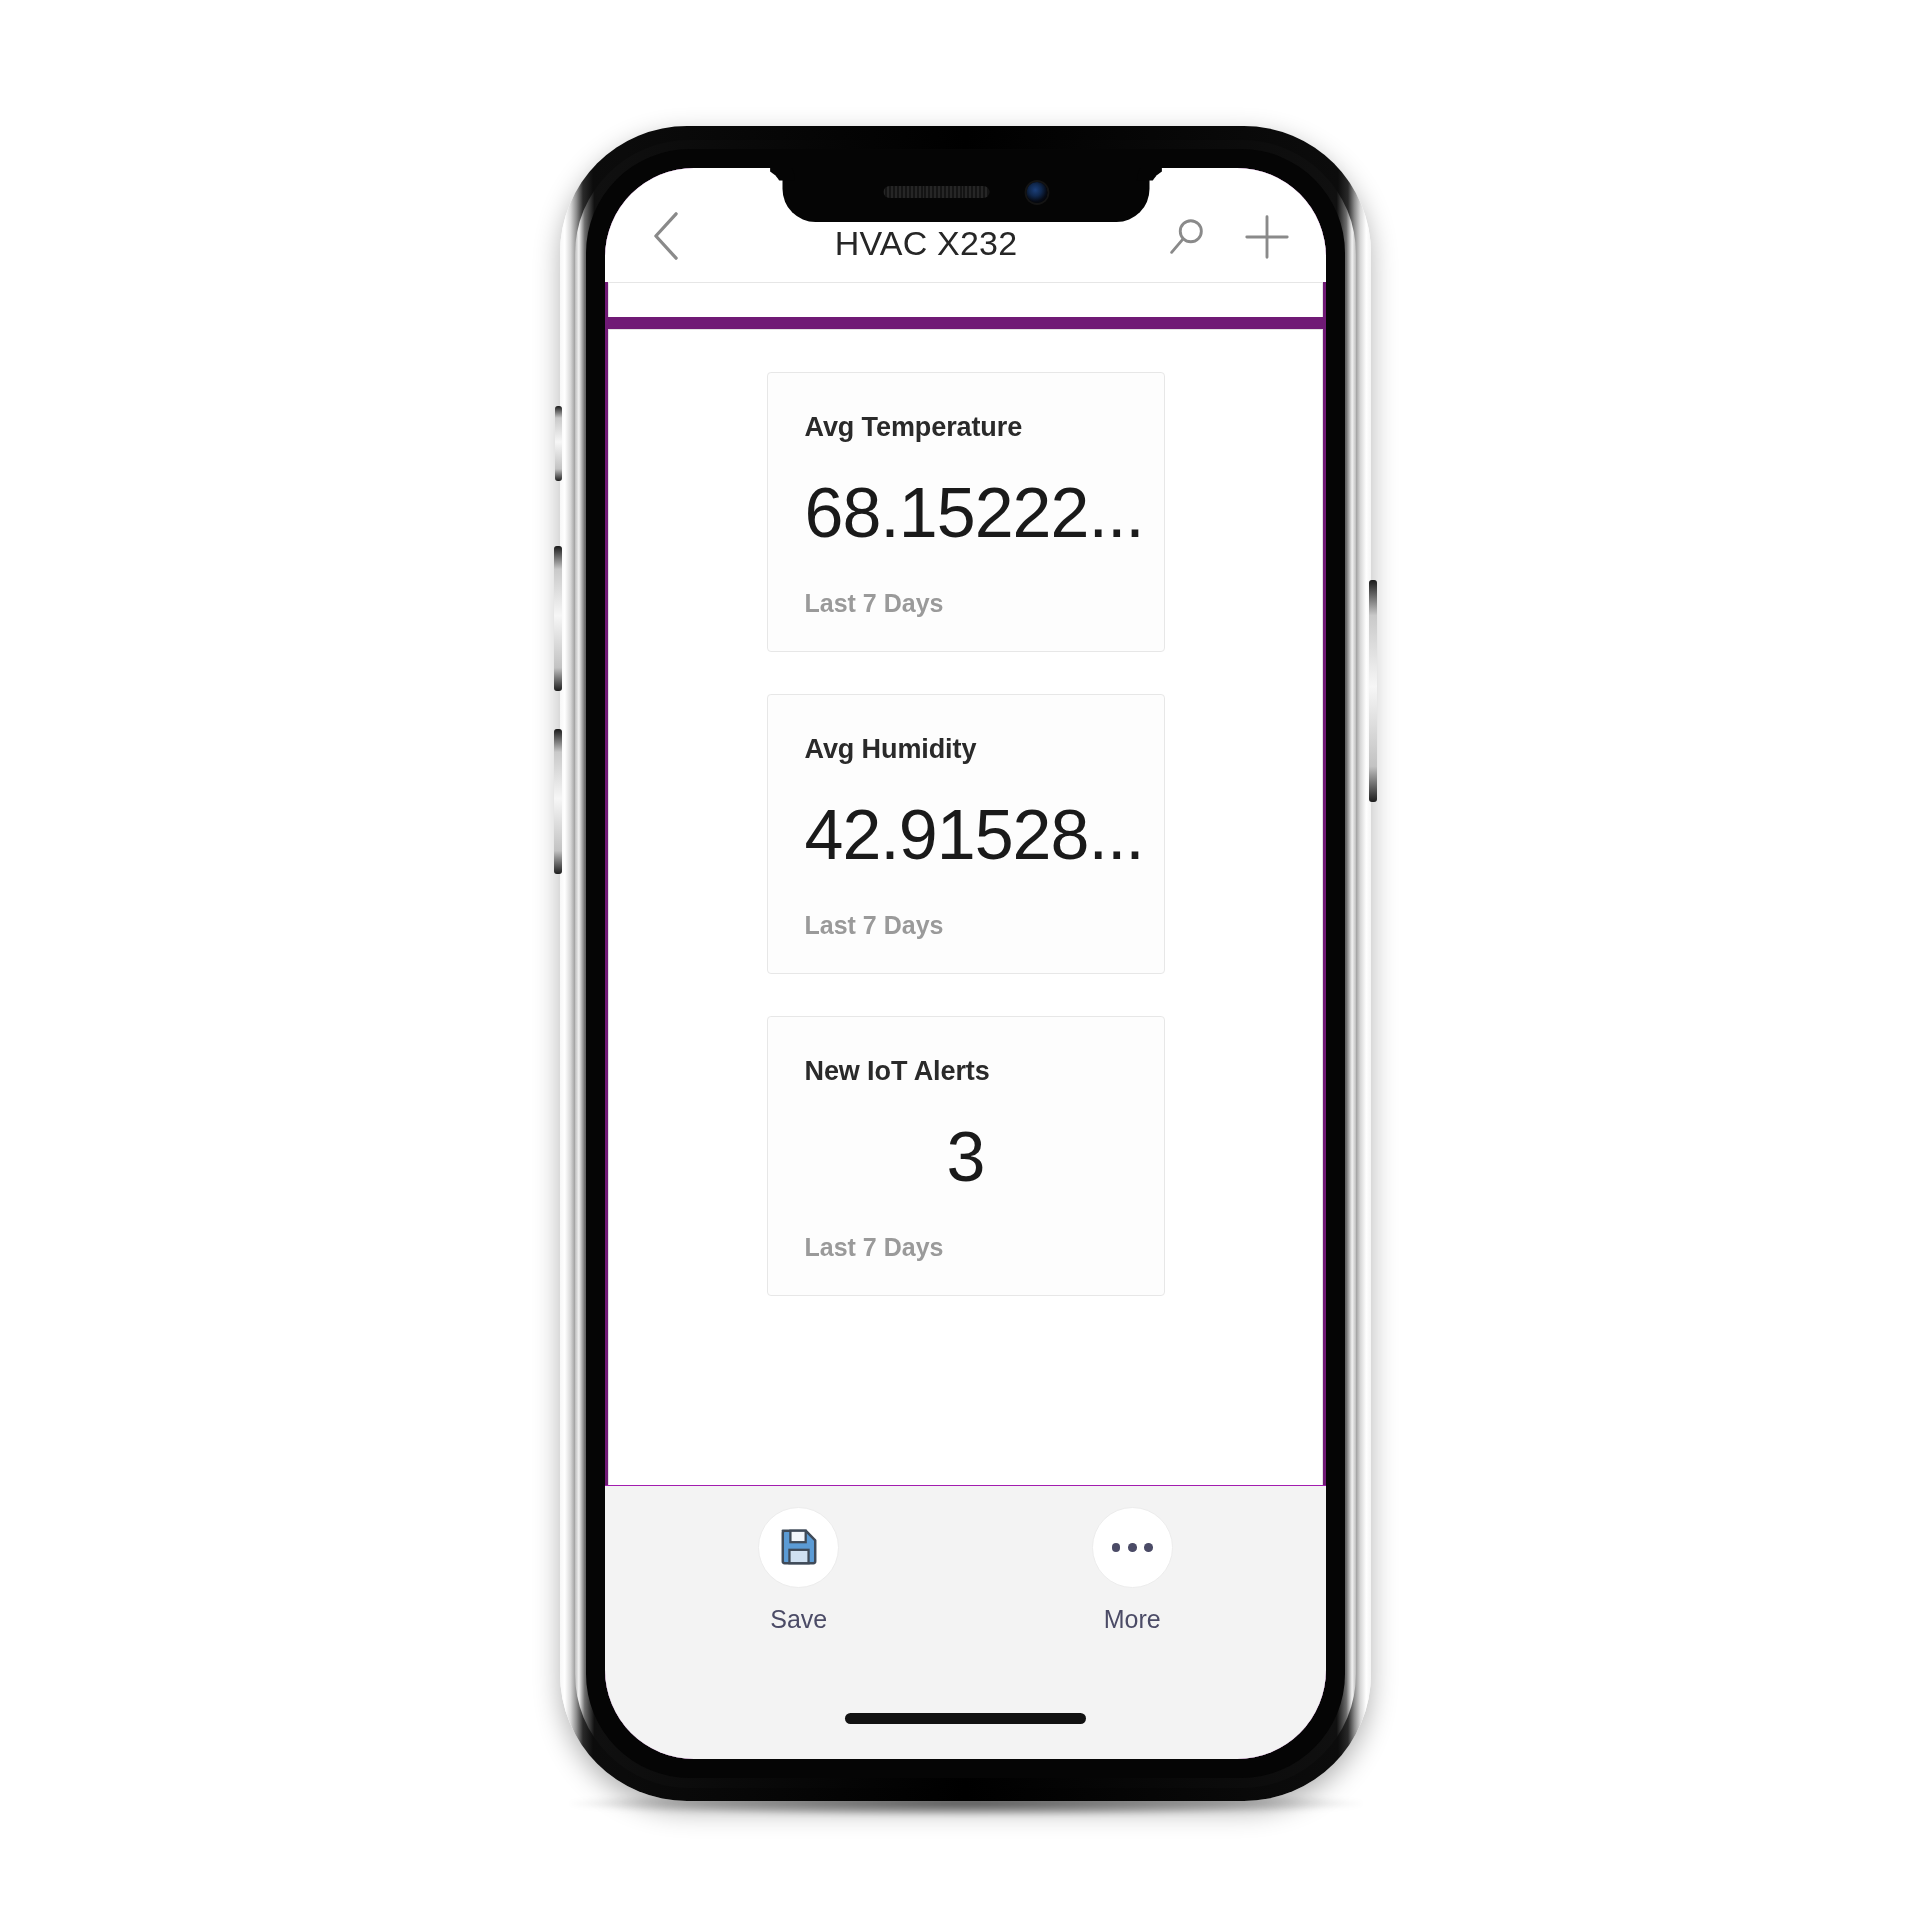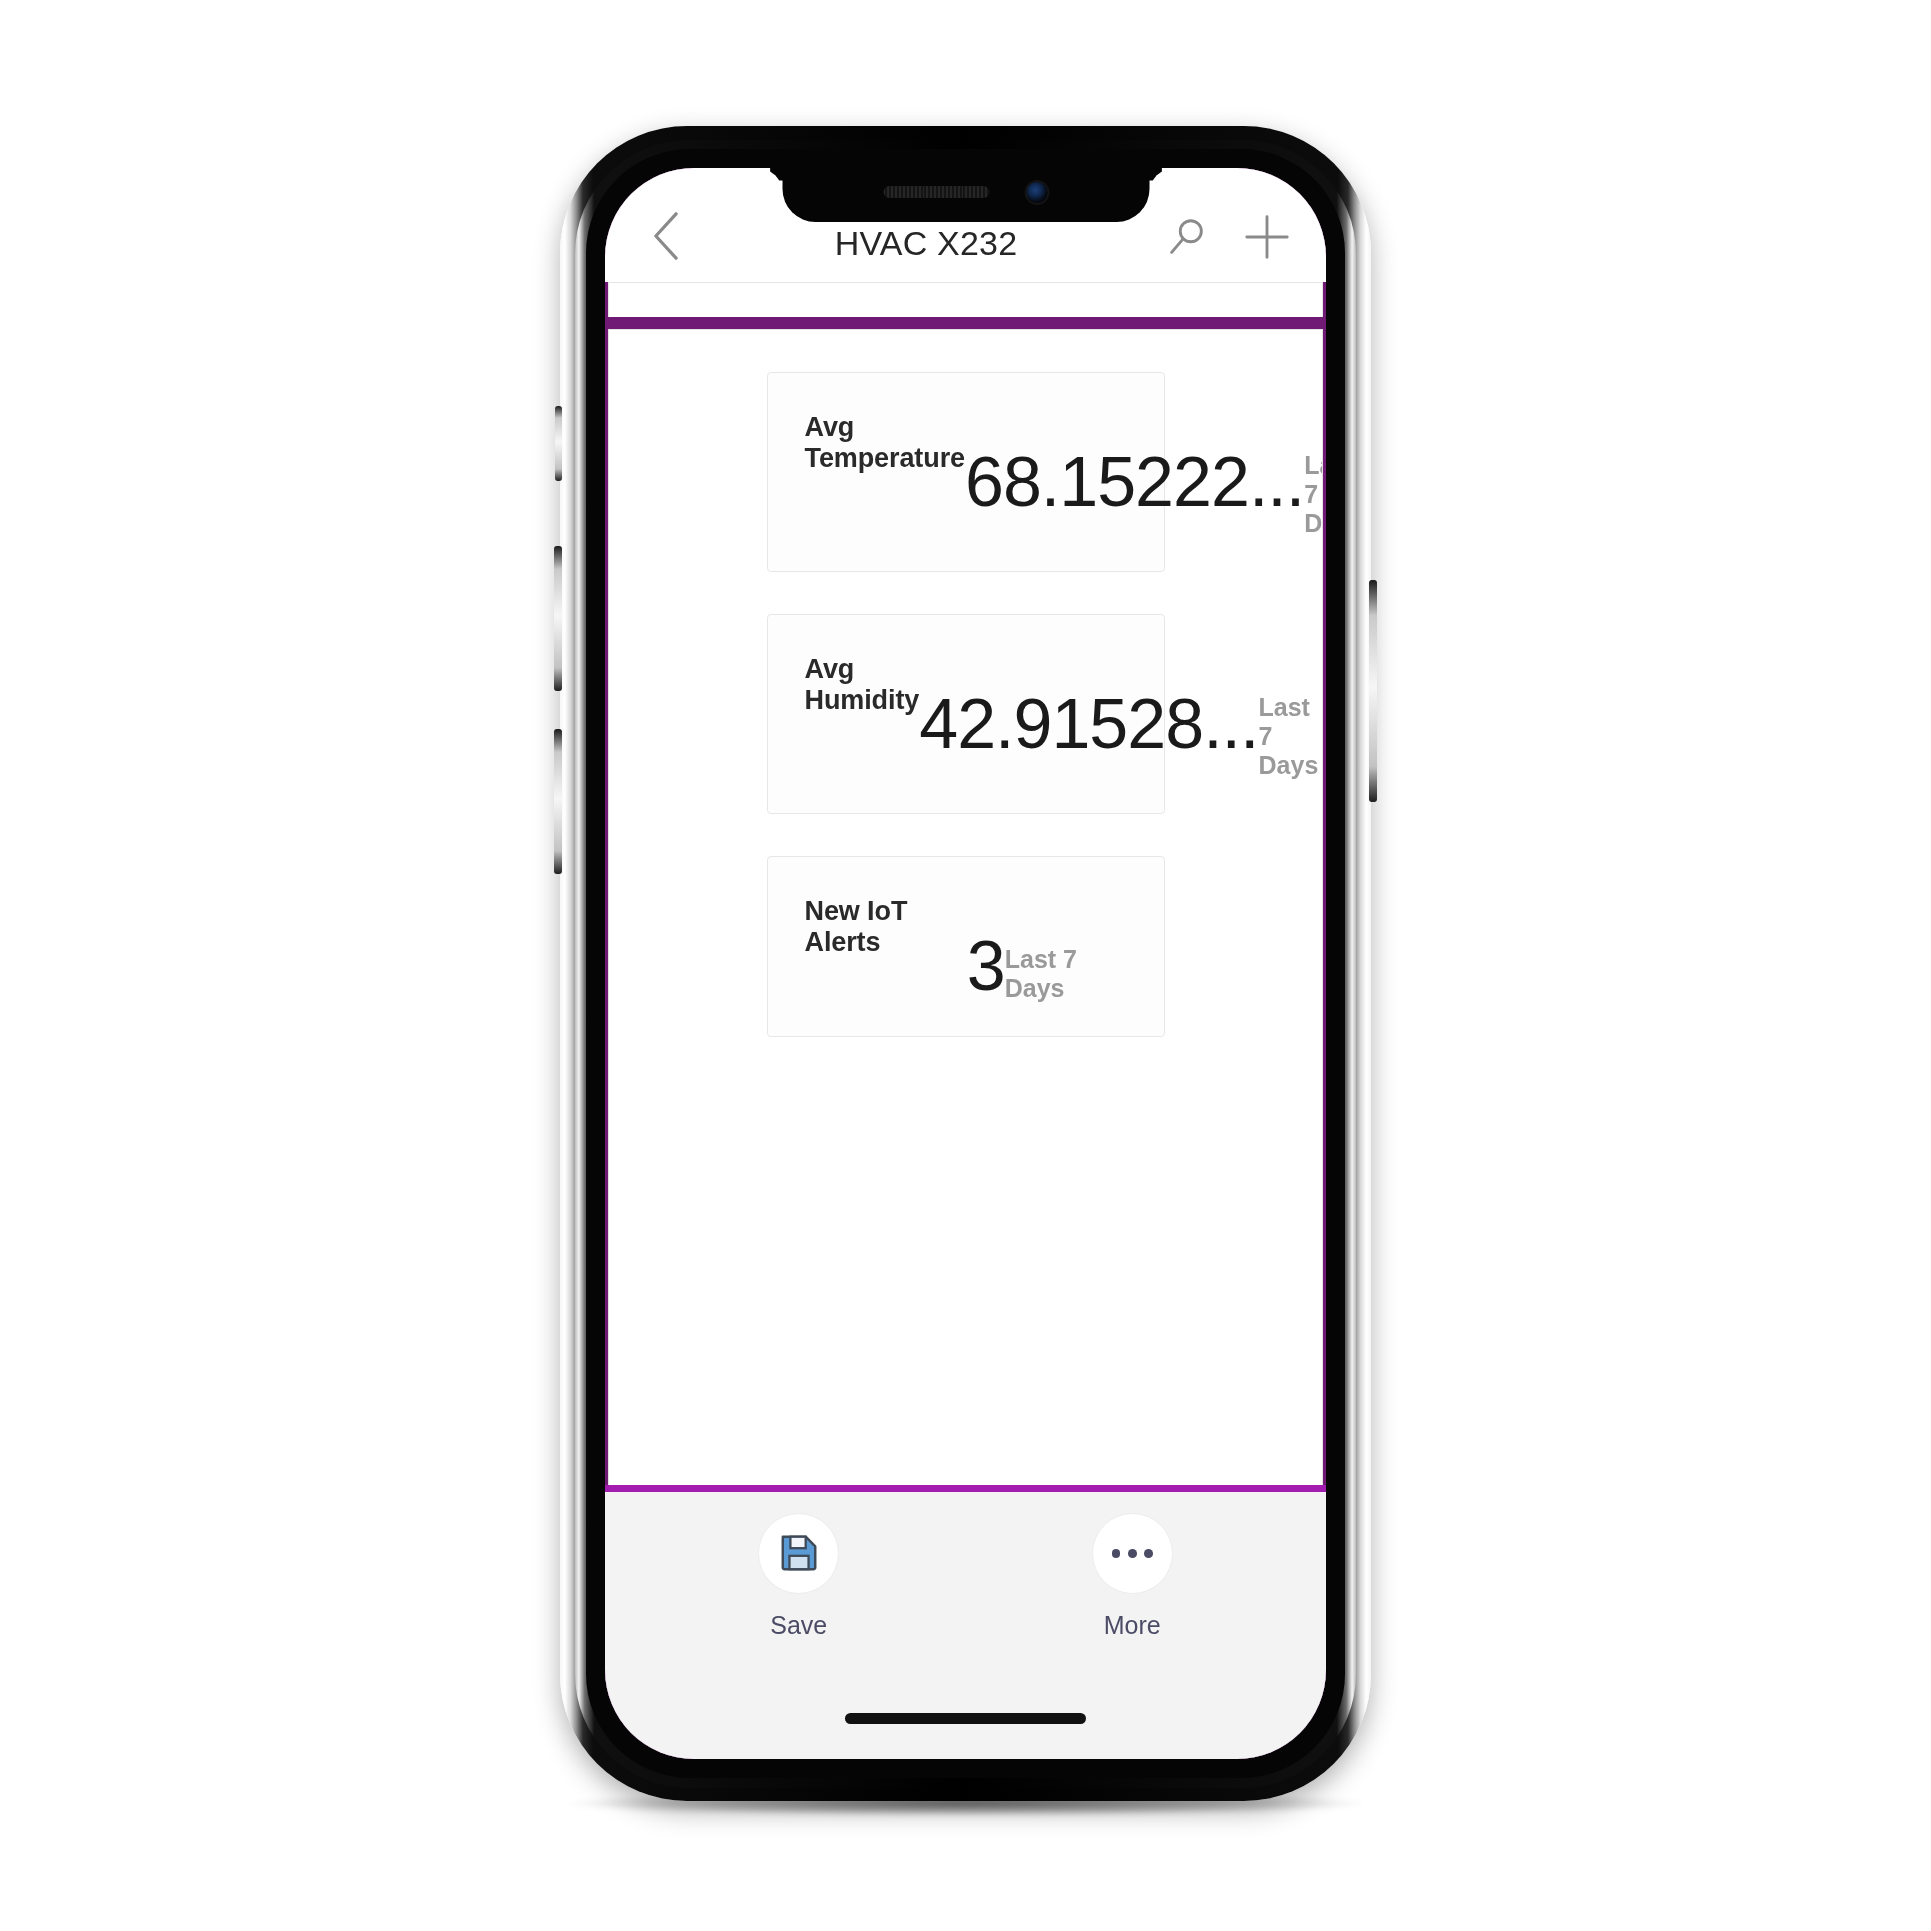--- a/index.html
+++ b/index.html
@@ -226,20 +226,21 @@
   }
 
   .kpi-card {
     width: 398px;
     box-sizing: border-box;
     border: 1px solid #e7e7e7;
     border-radius: 3.9px;
     background: #fdfdfd;
     padding: 39px 37px 33px 37px;
     display: flex;
+    flex-direction: column;
   }
   .kpi-title {
     font-size: 27px;
     font-weight: bold;
     color: #2a2a2a;
     letter-spacing: -0.1px;
   }
   .kpi-value {
     font-size: 70px;
     font-weight: 400;
@@ -264,21 +265,21 @@
     border-radius: 3.9px 3.9px 0 0;
     min-height: 116px;
   }
   .kpi-card.partial .kpi-title { margin-top: 33px; }
 
   
   .cmdbar {
     flex: 0 0 193px;
     height: 193px;
     background: #f3f3f3;
-    border-top: 7px solid #a21caf;
+    border-top: 1px solid #a21caf;
     display: flex;
     align-items: flex-start;
     justify-content: space-around;
     padding: 21px 27px 0 27px;
     box-sizing: border-box;
   }
   .cmd {
     width: 145px;
     display: flex;
     flex-direction: column;

